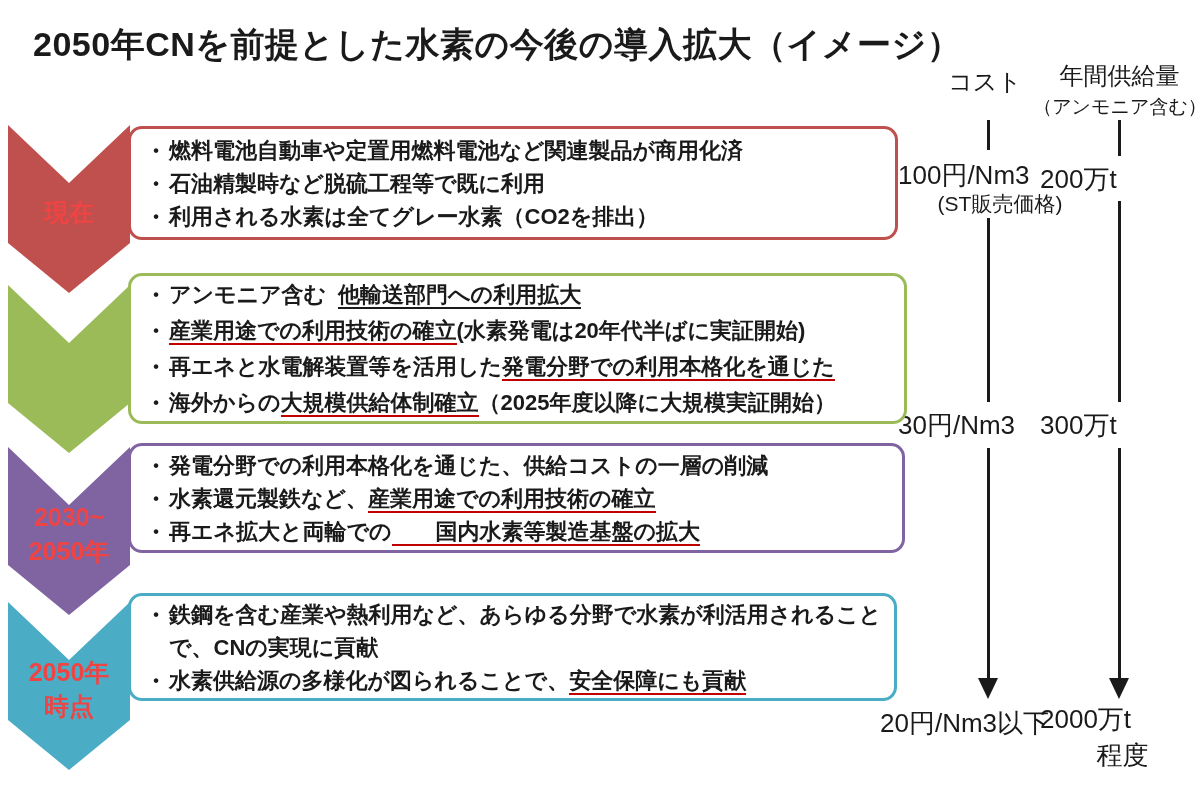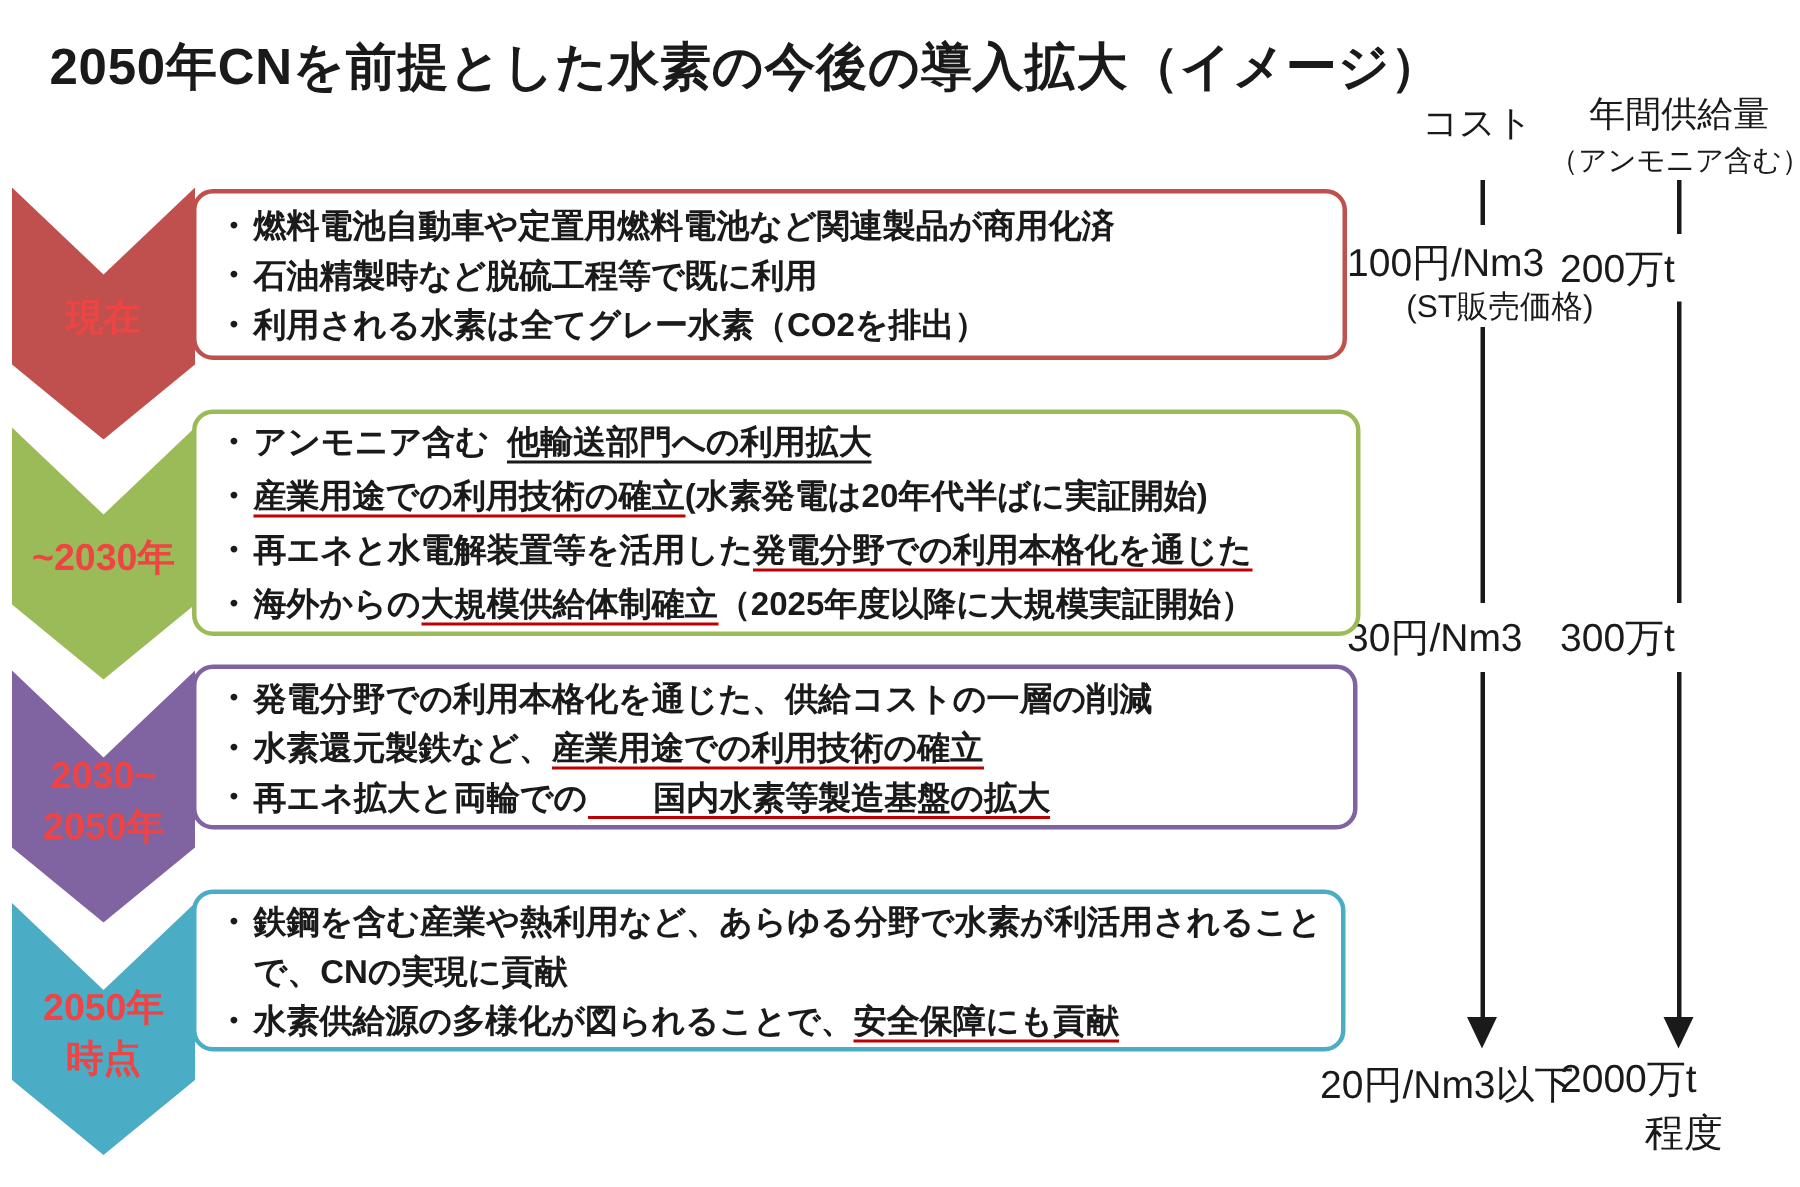--- a/index.html
+++ b/index.html
@@ -98,23 +98,20 @@
           <span class="txt"><span>利用される水素は全てグレー水素（CO2を排出）</span></span>
         </div>
       </div>
   </div>
 </div>
 
 <div class="stage stage-1">
   <svg class="chev" width="122" height="168" viewBox="0 0 122 168" aria-hidden="true">
       <polygon points="0,0 61,58 122,0 122,118 61,168 0,118" fill="#9bbb59"></polygon>
     </svg>
-  <div class="chev-label">
-      <div>~2030年</div>
-    </div>
   <div class="box" style="border-color: rgb(155, 187, 89);">
     <div class="bullets">
         <div class="bullet">
           <span class="dot">•</span>
           <span class="txt"><span>アンモニア含む</span><span class="u-black" style="border-bottom-color: rgb(26, 26, 26);">他輸送部門への利用拡大</span></span>
         </div>
         <div class="bullet">
           <span class="dot">•</span>
           <span class="txt"><span class="u-red" style="border-bottom-color: rgb(192, 0, 0);">産業用途での利用技術の確立</span><span>(水素発電は20年代半ばに実証開始)</span></span>
         </div>

